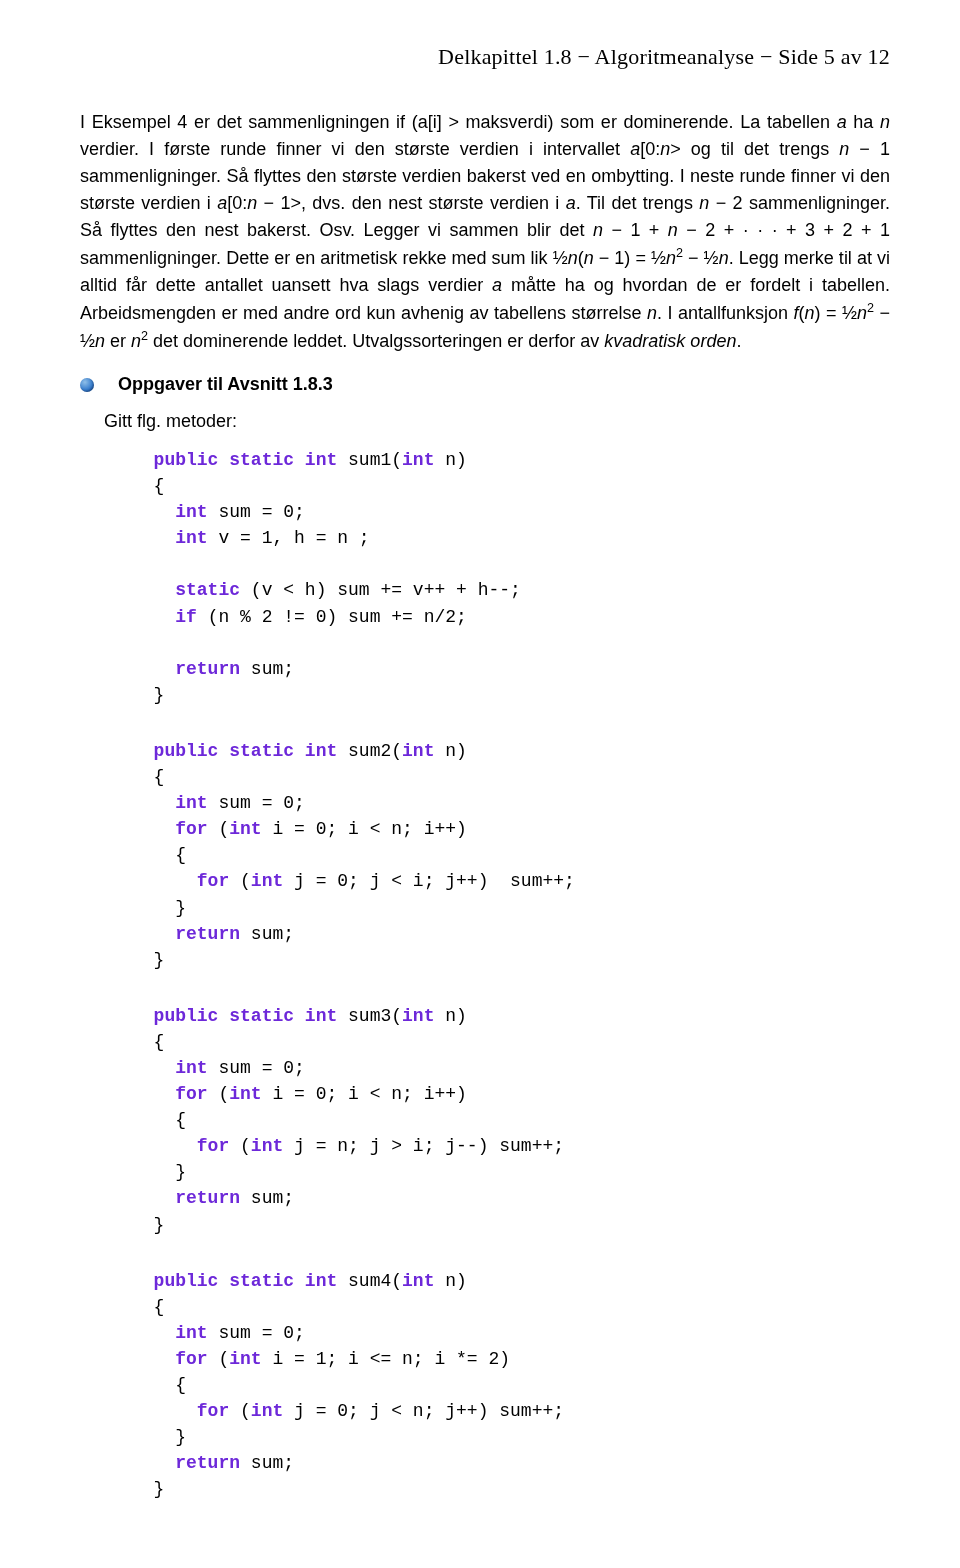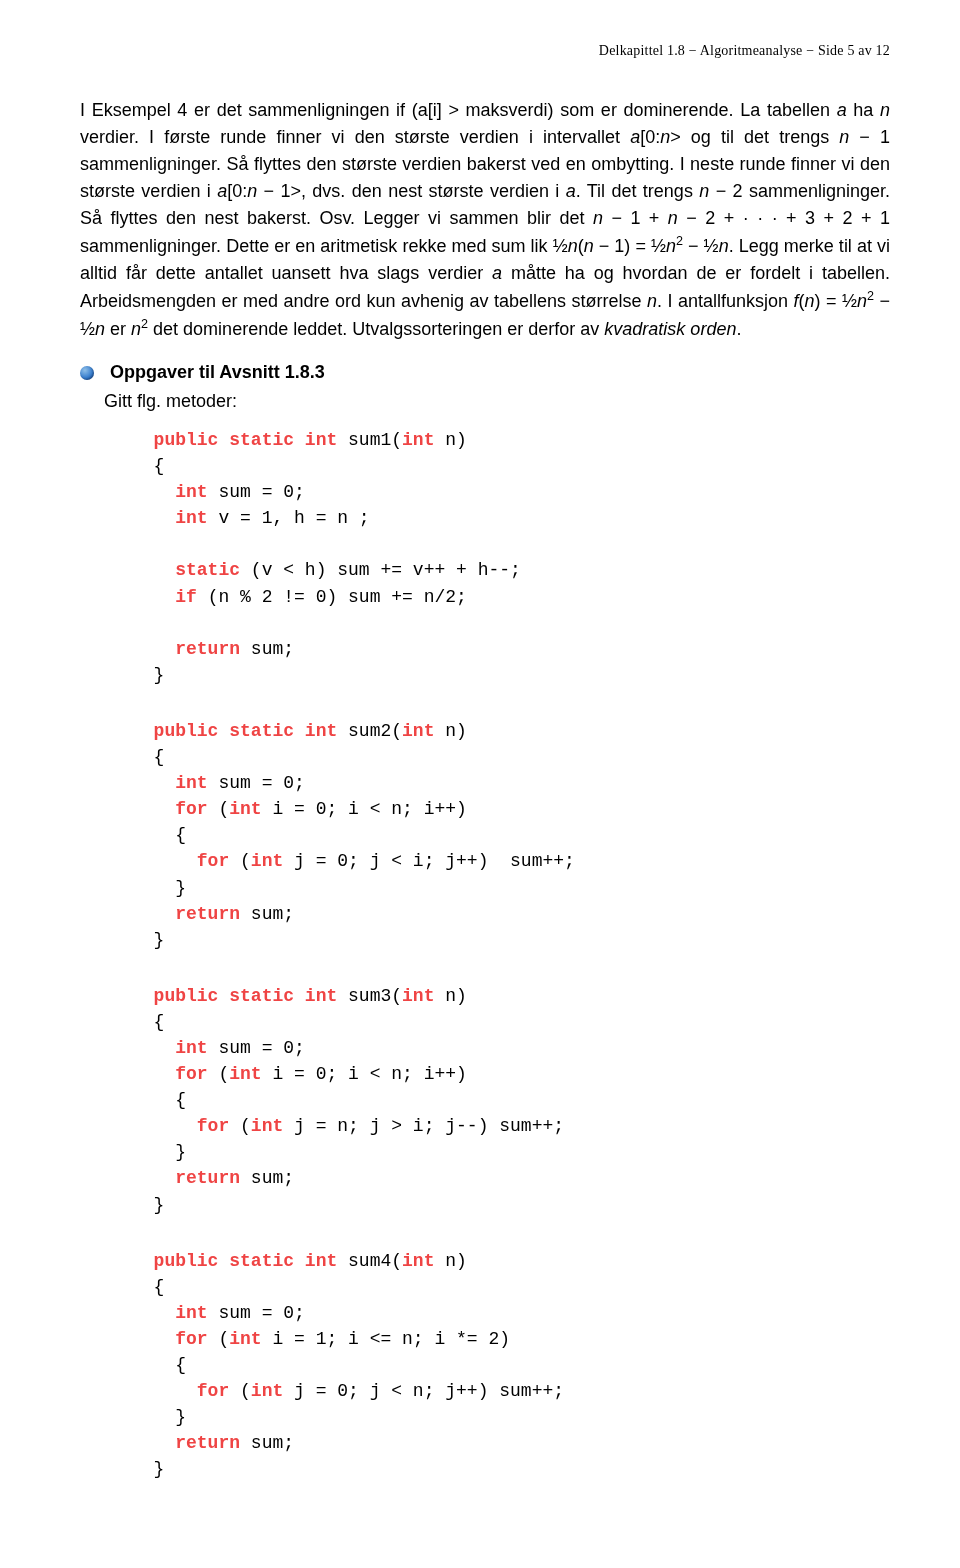--- a/index.html
+++ b/index.html
@@ -9,53 +9,53 @@
     height:1568px;
     padding:40px 70px 40px 80px;
     font-family:Verdana,Geneva,sans-serif;
     font-size:18px;
     line-height:1.5;
     color:#000;
   }
   .page-header{
     font-family:Georgia,'Times New Roman',serif;
     text-align:right;
-    font-size:14px;
+    font-size:22px;
     margin-bottom:36px;
     letter-spacing:0.2px;
   }
   .body-text{
     text-align:justify;
     margin-bottom:0;
   }
   .body-text sup{font-size:0.7em;}
   .section-row{
     display:flex;
     align-items:center;
-    gap:16px;
+    gap:24px;
     margin-top:16px;
-    margin-bottom:2px;
+    margin-bottom:10px;
   }
   .bullet{
     width:14px;height:14px;border-radius:50%;
     background:radial-gradient(circle at 35% 30%,#8fbfe8 0%,#3a7fce 55%,#0b3f90 100%);
     flex-shrink:0;
     box-shadow:inset -1px -1px 2px rgba(0,0,0,.25);
   }
   .section-title{font-weight:bold;font-size:18px;}
   .subnote{margin-bottom:12px;margin-top:2px;margin-left:24px;}
   pre.code{
     font-family:Consolas,'Courier New',monospace;
     font-size:18px;
     line-height:1.45;
     white-space:pre;
     margin-left:52px;
     margin-bottom:30px;
   }
-  .kw-dark{color:#ef4444;font-weight:bold;}
+  .kw-dark{color:#6d28d9;font-weight:bold;}
 </style>
 </head>
 <body>
 
 <div class="page-header">Delkapittel 1.8 − Algoritmeanalyse − Side 5 av 12</div>
 
 <div class="body-text">I Eksempel 4 er det sammenligningen if (a[i] &gt; maksverdi) som er dominerende. La tabellen <i>a</i> ha <i>n</i> verdier. I første runde finner vi den største verdien i intervallet <i>a</i>[0:<i>n</i>&gt; og til det trengs <i>n</i> − 1 sammenligninger. Så flyttes den største verdien bakerst ved en ombytting. I neste runde finner vi den største verdien i <i>a</i>[0:<i>n</i> − 1&gt;, dvs. den nest største verdien i <i>a</i>. Til det trengs <i>n</i> − 2 sammenligninger. Så flyttes den nest bakerst. Osv. Legger vi sammen blir det <i>n</i> − 1 + <i>n</i> − 2 + · · · + 3 + 2 + 1 sammenligninger. Dette er en aritmetisk rekke med sum lik ½<i>n</i>(<i>n</i> − 1) = ½<i>n</i><sup>2</sup> − ½<i>n</i>. Legg merke til at vi alltid får dette antallet uansett hva slags verdier <i>a</i> måtte ha og hvordan de er fordelt i tabellen. Arbeidsmengden er med andre ord kun avhenig av tabellens størrelse <i>n</i>. I antallfunksjon <i>f</i>(<i>n</i>) = ½<i>n</i><sup>2</sup> − ½<i>n</i> er <i>n</i><sup>2</sup> det dominerende leddet. Utvalgssorteringen er derfor av <i>kvadratisk orden</i>.</div>
 
 <div class="section-row">
   <span class="bullet"></span>

